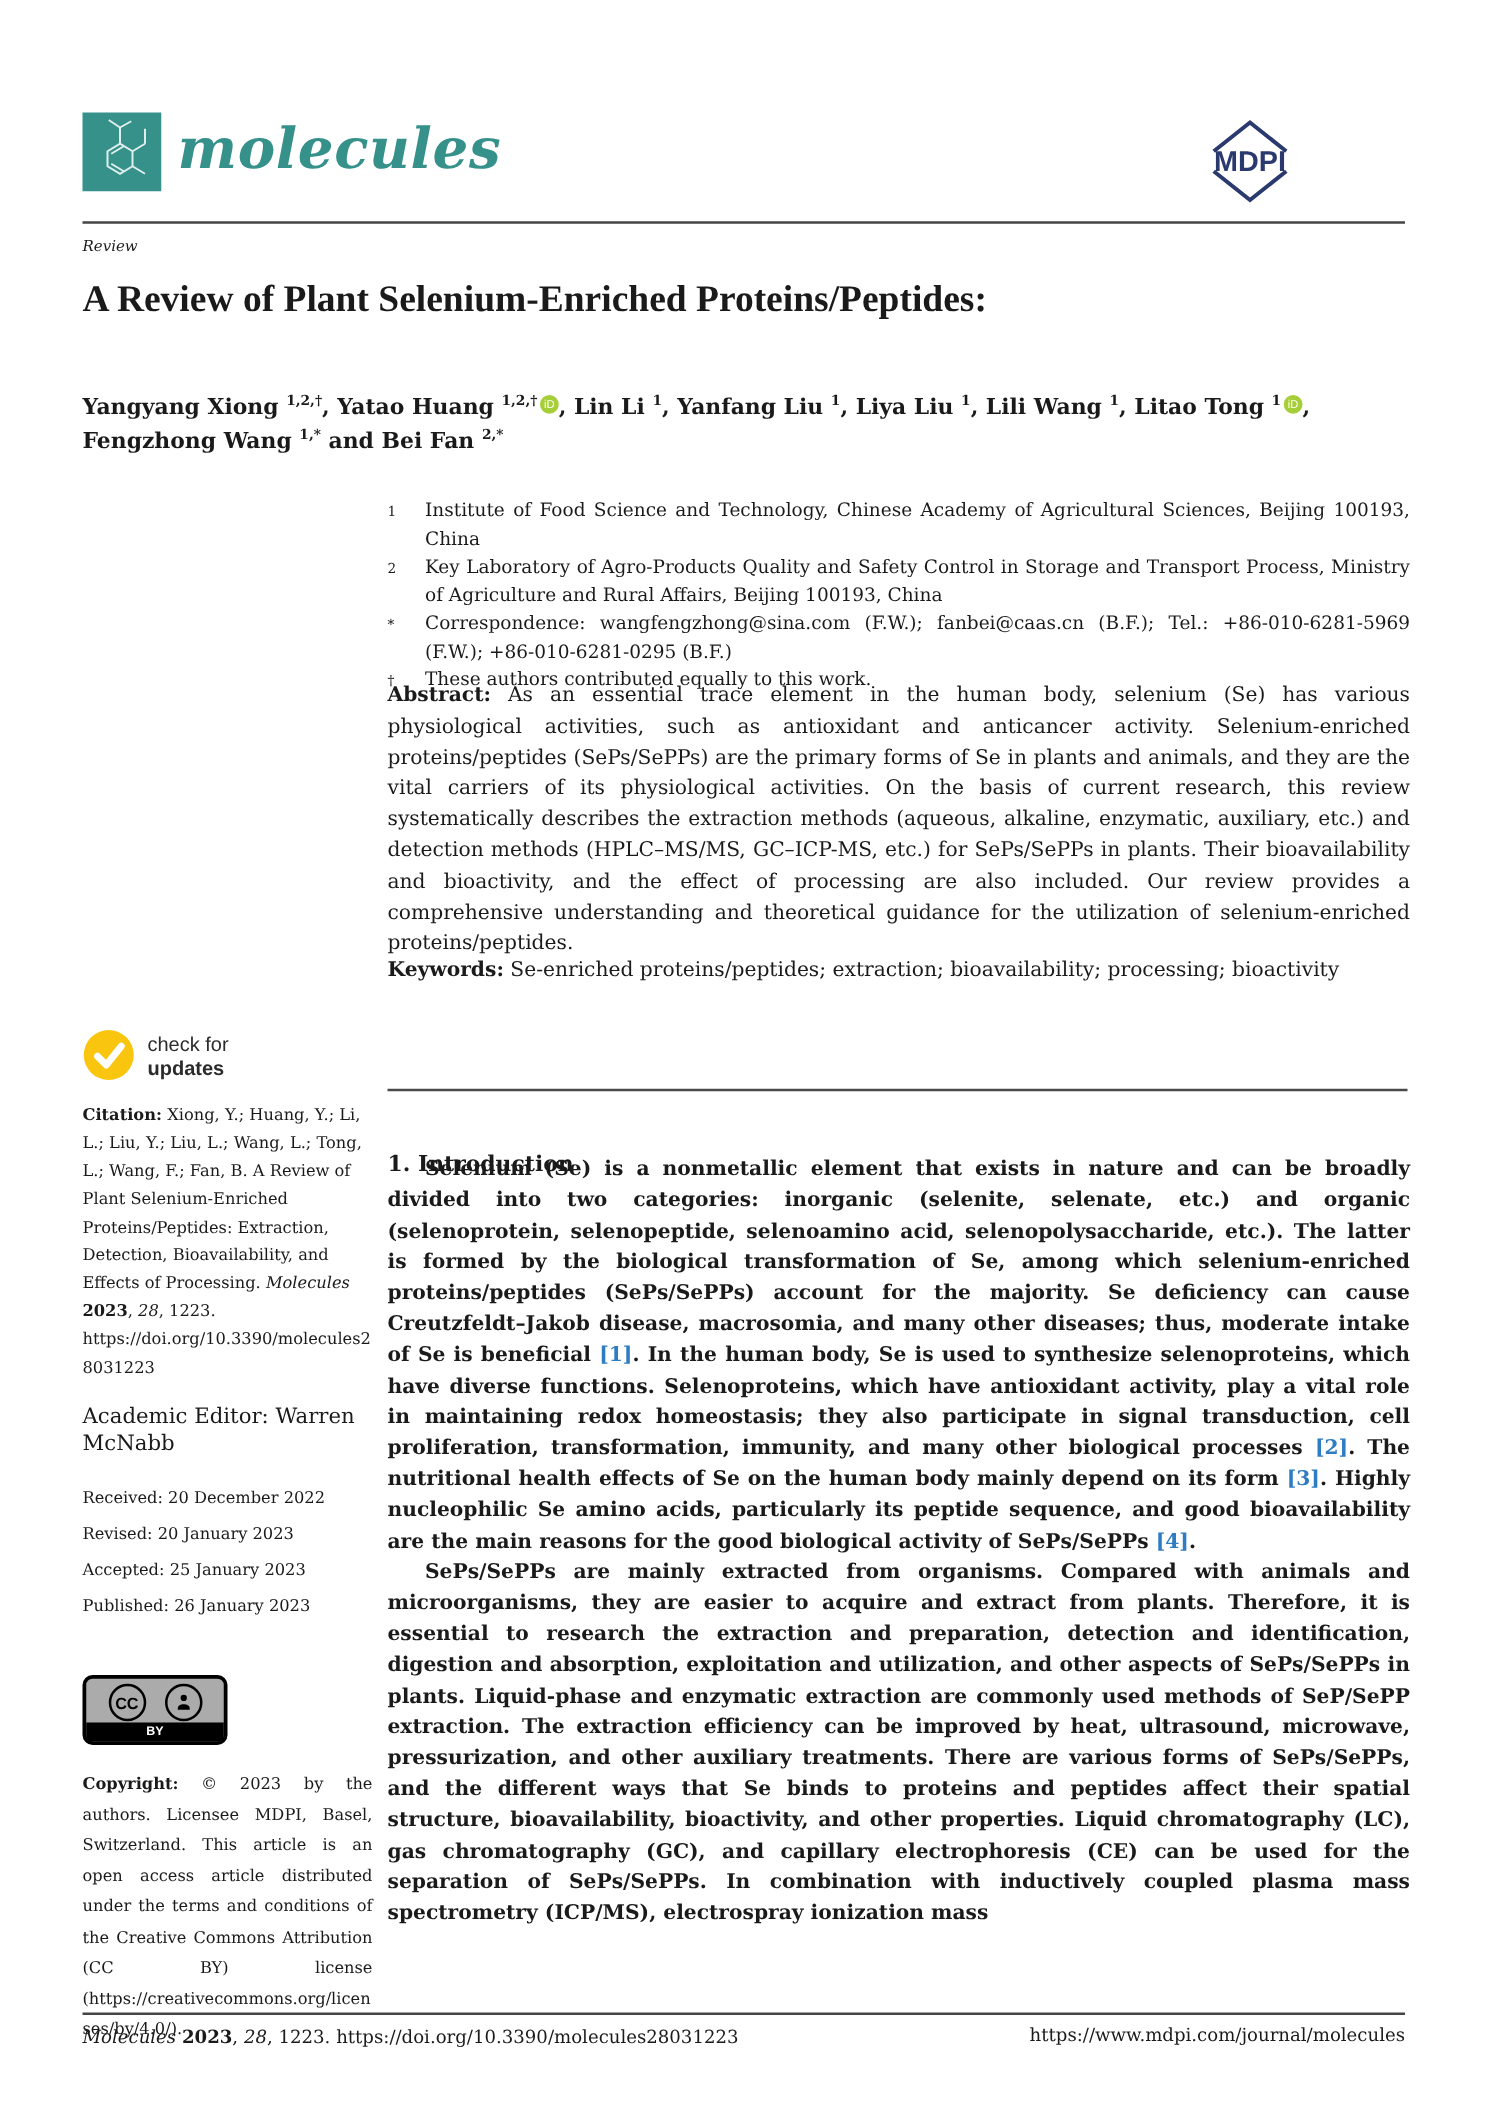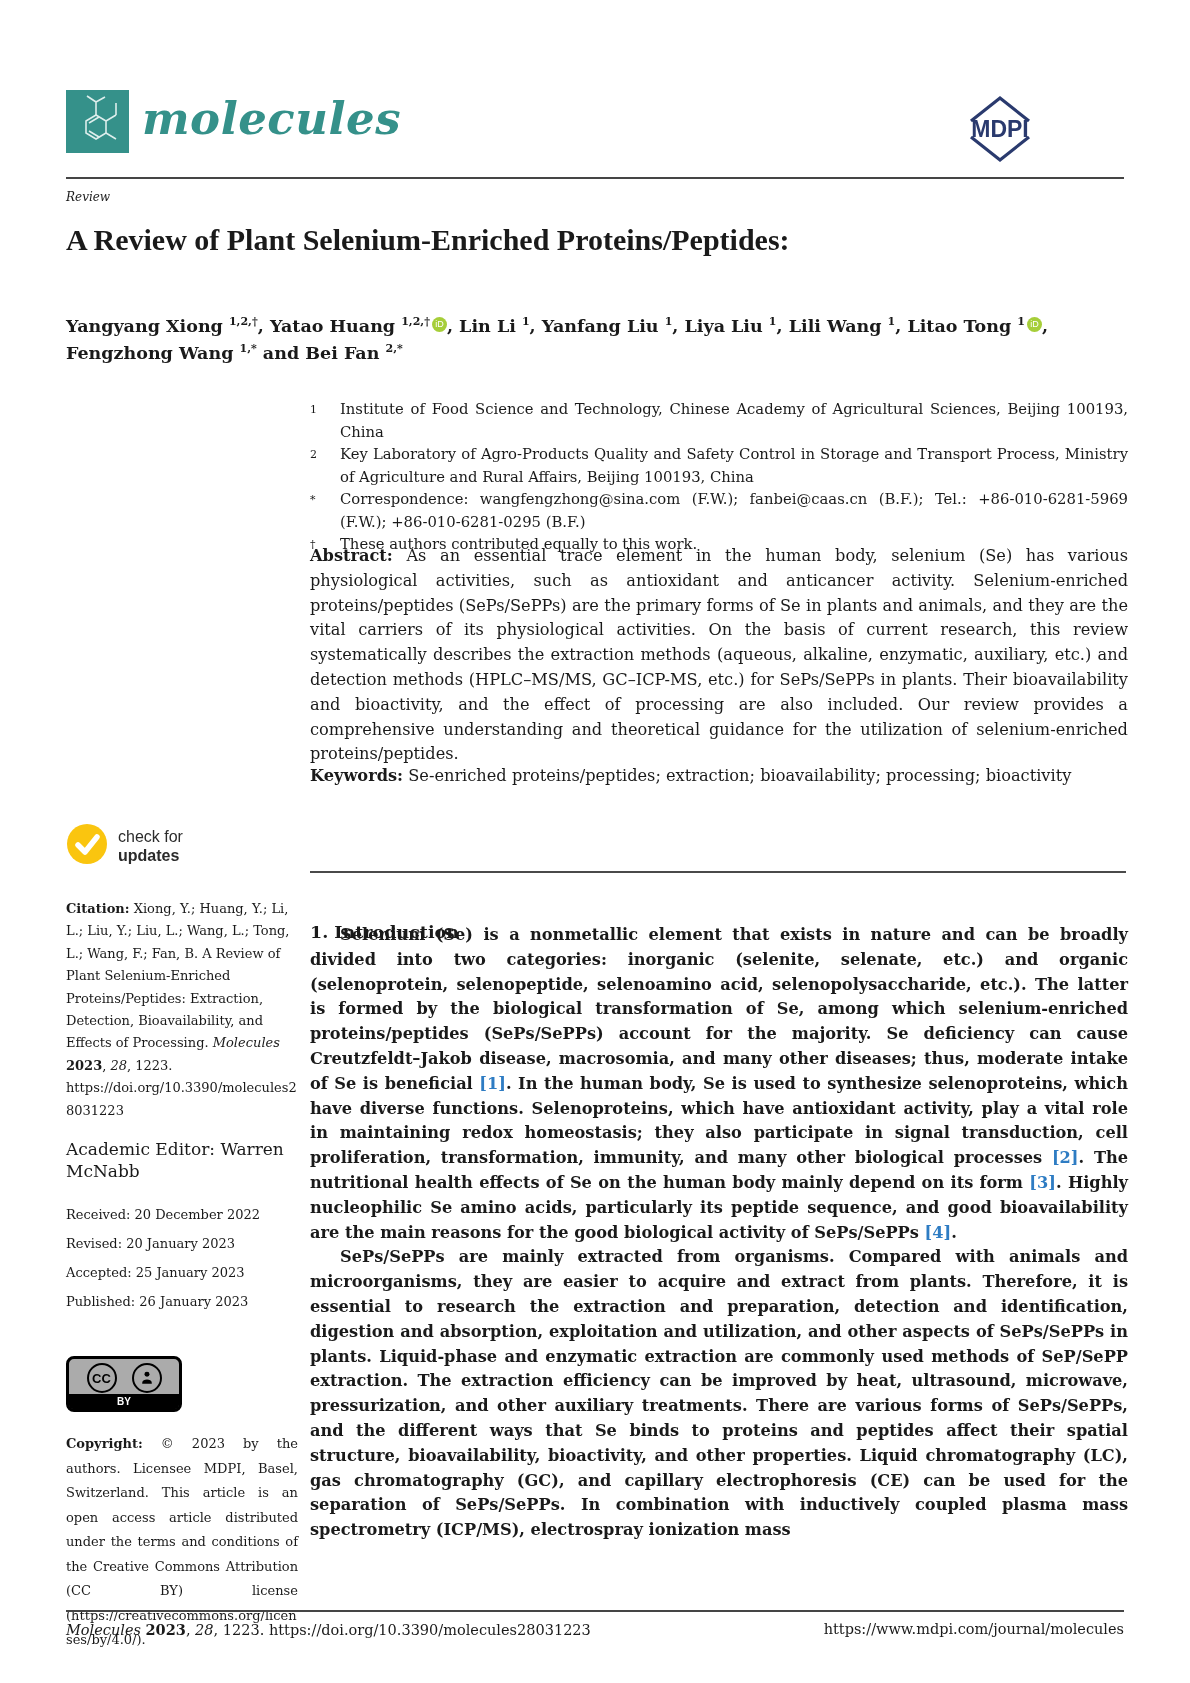--- a/index.html
+++ b/index.html
@@ -35,21 +35,21 @@
   
   .affiliations{position:absolute;left:310px;top:398px;width:818px;font-size:14.8px;line-height:22.5px;}
   .aff-row{display:flex;}
   .aff-marker{flex:0 0 30px;font-size:11px;padding-top:1px;}
   .aff-text{flex:1;text-align:justify;}
   
   .abstract{position:absolute;left:310px;top:544px;width:818px;font-size:16.2px;line-height:24.8px;text-align:justify;}
   .keywords{position:absolute;left:310px;top:764px;width:818px;font-size:16.2px;line-height:24.8px;}
   
   .sidebar{position:absolute;left:66px;top:824px;width:232px;}
-  .update-badge{display:flex;align-items:center;gap:10px;height:44px;margin-bottom:30px;cursor:pointer;}
+  .update-badge{display:flex;align-items:center;gap:10px;height:44px;margin-bottom:14px;cursor:pointer;}
   .badge-text{font-family:"Liberation Sans",sans-serif;font-size:16px;line-height:19px;color:#2b2b2b;}
   .badge-text strong{display:block;}
   .citation{font-size:13px;line-height:22.4px;margin-bottom:16px;overflow-wrap:anywhere;}
   .academic-editor{font-size:17px;line-height:22px;margin-bottom:18px;}
   .dates div{font-size:13px;line-height:29px;}
   .cc-badge{margin-top:40px;width:116px;height:56px;border:3px solid #000;border-radius:8px;background:#ababab;
     position:relative;box-sizing:border-box;cursor:pointer;}
   .cc-icons{display:flex;justify-content:space-around;padding:4px 10px 0 10px;}
   .cc-circle{width:30px;height:30px;border:2.5px solid #000;border-radius:50%;box-sizing:border-box;
     display:flex;align-items:center;justify-content:center;

